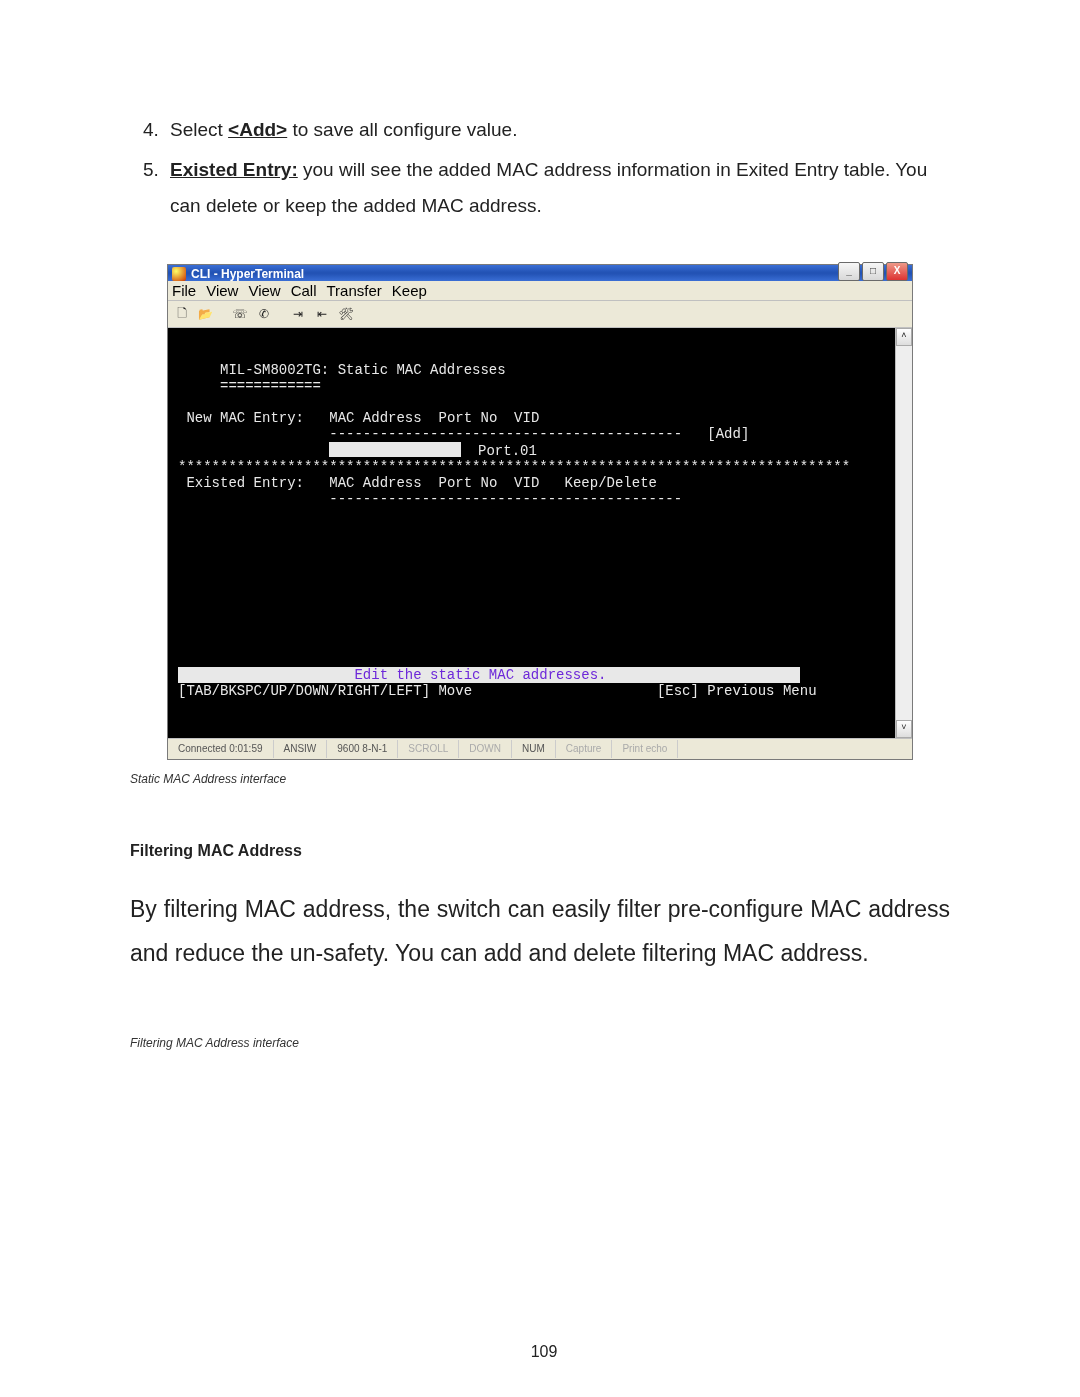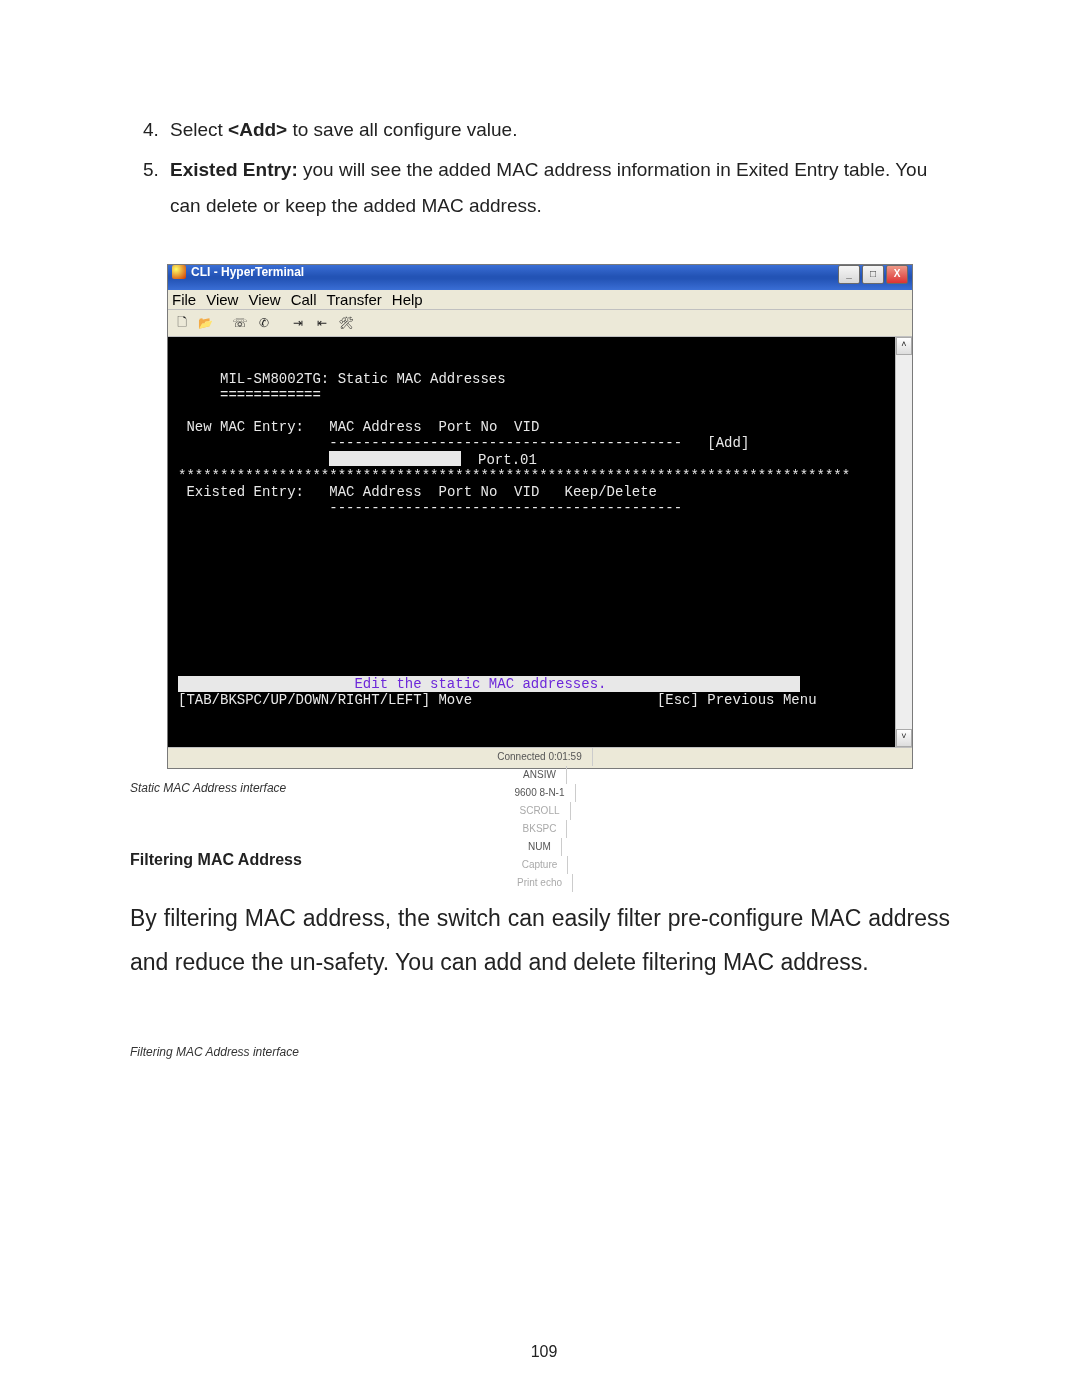--- a/index.html
+++ b/index.html
@@ -22,21 +22,21 @@
     line-height: 1.9;
   }
   ol.instructions {
     margin: 0 0 28px 0;
     padding-left: 34px;
   }
   ol.instructions li {
     padding-left: 6px;
     margin-bottom: 4px;
   }
-  .bold { font-weight: bold; }
+  .bold { font-weight: bold; text-decoration: underline; }
   .caption {
     text-align: left;
     font-size: 12px;
     color: #333;
     margin: 12px 0 40px 0;
     font-style: italic;
   }
   .section-head {
     font-size: 16px;
     font-weight: bold;
@@ -59,24 +59,24 @@
   .ht-window {
     width: 744px;
     margin: 40px auto 10px auto;
     font-family: Tahoma, Arial, sans-serif;
     font-size: 11px;
     background: #ece9d8;
     border: 1px solid #7a7a7a;
     box-shadow: 0 0 0 1px #fff inset;
   }
   .ht-titlebar {
-    height: 25px;
+    height: 16px;
     background: linear-gradient(to bottom, #3a6ed5 0%, #2353b5 45%, #2353b5 55%, #3a6ed5 100%);
     display: flex;
-    align-items: flex-start;
+    align-items: flex-end;
     color: #fff;
     font-weight: bold;
     padding: 0 4px;
   }
   .ht-titleicon {
     width: 14px; height: 14px;
     background: radial-gradient(circle at 30% 30%, #ff6, #c30);
     border-radius: 2px;
     margin-right: 5px;
     display: inline-block;
@@ -164,21 +164,20 @@
   }
   .ht-scrolltrack { flex: 1; background: #eee; }
   .ht-status {
     height: 20px;
     background: #ece9d8;
     border-top: 1px solid #c0c0c0;
     display: flex;
     align-items: center;
     font-size: 10px;
     color: #555;
-    flex-direction: column;
   }
   .ht-statcell {
     padding: 0 10px;
     border-right: 1px solid #ccc;
     height: 18px;
     line-height: 18px;
   }
   .ht-statcell.dim { color: #aaa; }
 
   .term-inv {
@@ -216,21 +215,21 @@
       <span class="ht-winbtn">□</span>
       <span class="ht-winbtn close">X</span>
     </div>
 
     <div class="ht-menubar">
       <span class="ht-menuitem"><span>File</span></span>
       <span class="ht-menuitem"><span>View</span></span>
       <span class="ht-menuitem"><span>View</span></span>
       <span class="ht-menuitem"><span>Call</span></span>
       <span class="ht-menuitem"><span>Transfer</span></span>
-      <span class="ht-menuitem"><span>Help</span></span>
+      <span class="ht-menuitem"><span>Keep</span></span>
     </div>
 
     <div class="ht-toolbar">
       <span class="ht-toolbtn">🗋</span>
       <span class="ht-toolbtn">📂</span>
       <span style="width:6px"></span>
       <span class="ht-toolbtn">☏</span>
       <span class="ht-toolbtn">✆</span>
       <span style="width:6px"></span>
       <span class="ht-toolbtn">⇥</span>
@@ -266,21 +265,21 @@
         <div class="ht-scrolltrack"></div>
         <div class="ht-scrollbtn">˅</div>
       </div>
     </div>
 
     <div class="ht-status">
       <span class="ht-statcell">Connected 0:01:59</span>
       <span class="ht-statcell">ANSIW</span>
       <span class="ht-statcell">9600 8-N-1</span>
       <span class="ht-statcell dim">SCROLL</span>
-      <span class="ht-statcell dim">BKSPC</span>
+      <span class="ht-statcell dim">DOWN</span>
       <span class="ht-statcell">NUM</span>
       <span class="ht-statcell dim">Capture</span>
       <span class="ht-statcell dim">Print echo</span>
     </div>
   </div>
 
   <div class="caption">Static MAC Address interface</div>
 
   <div class="section-head">Filtering MAC Address</div>
 

